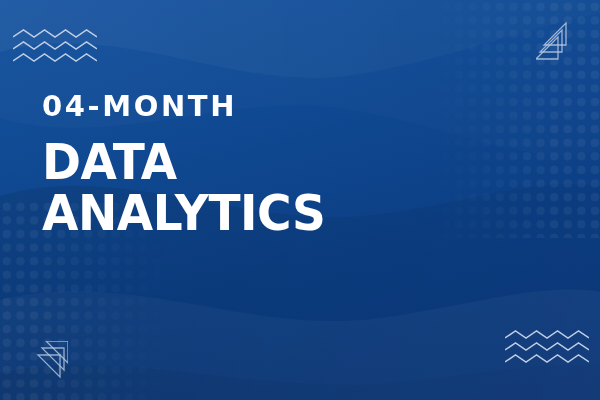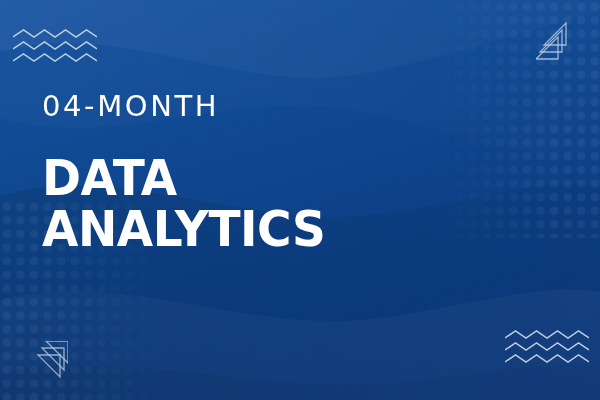--- a/index.html
+++ b/index.html
@@ -73,26 +73,26 @@
 
   
   .text-block {
     position: absolute;
     left: 42px;
     top: 92px;
     z-index: 10;
   }
   .eyebrow {
     font-family: "DejaVu Sans", sans-serif;
-    font-weight: 400;
+    font-weight: 700;
     font-size: 29px;
     letter-spacing: 2.6px;
     color: #ffffff;
     line-height: 1;
-    margin: 0 0 32px 0;
+    margin: 0 0 16px 0;
     white-space: nowrap;
   }
   .title {
     font-family: "DejaVu Sans", sans-serif;
     font-weight: 700;
     font-size: 50px;
     line-height: 1.02;
     letter-spacing: -0.5px;
     color: #ffffff;
     margin: 0;

